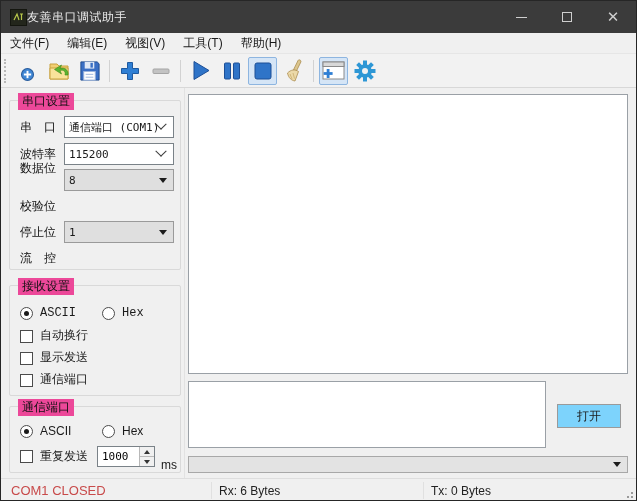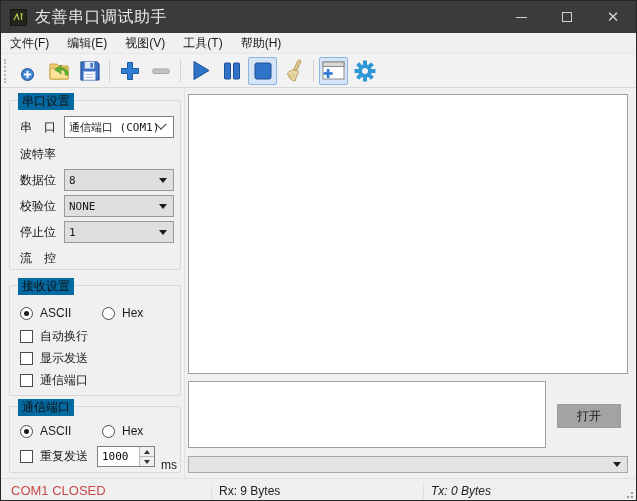--- a/index.html
+++ b/index.html
@@ -4,21 +4,21 @@
 <style>
   * { margin:0; padding:0; box-sizing:border-box; }
   html,body { background:#555; }
   body { font-family:"Liberation Sans","DejaVu Sans",sans-serif; font-size:12px; color:#1a1a1a; }
   .win { position:relative; width:637px; height:501px; background:#f0f0f0; border:1px solid #262626; overflow:hidden; }
 
   
   .titlebar { position:absolute; left:0; top:0; width:100%; height:32px; background:#3b3b3b; display:flex; align-items:center; }
   .title-icon { width:17px; height:17px; margin-left:9px; background:#23261c; border:1px solid #14160f; display:flex; align-items:center; justify-content:center; }
   .title-icon svg { display:block; }
-  .title-text { color:#e8e8e8; margin-left:8px; font-size:16px; letter-spacing:.5px; }
+  .title-text { color:#e8e8e8; font-size:12px; letter-spacing:.5px; }
   .win-controls { position:absolute; right:0; top:0; height:32px; display:flex; }
   .ctrl { width:46px; height:32px; display:flex; align-items:center; justify-content:center; cursor:pointer; }
   .ctrl-min .bar { width:11px; height:1px; background:#cfcfcf; }
   .ctrl-max .box { width:10px; height:10px; border:1px solid #cfcfcf; }
   .ctrl-close { color:#cfcfcf; font-size:15px; font-weight:400; }
 
   
   .menubar { position:absolute; left:0; top:32px; width:100%; height:21px; background:#f0f0f0; display:flex; align-items:center; border-bottom:1px solid #e6e6e6; }
   .menu-item { padding:0 9px; height:100%; display:flex; align-items:center; cursor:default; }
 
@@ -28,21 +28,21 @@
   .tbtn { width:29px; height:28px; display:flex; align-items:center; justify-content:center; border:1px solid transparent; border-radius:2px; margin:0 1px; cursor:pointer; }
   .tbtn.checked { background:#d5e5f6; border-color:#8db5e0; }
   .tsep { width:1px; height:22px; background:#d2d2d2; margin:0 4px; }
   .tbtn svg { display:block; }
 
   
   .content { position:absolute; left:0; top:87px; width:100%; height:390px; background:#f0f0f0; }
   .vsplit { position:absolute; left:183px; top:0; width:1px; height:390px; background:#e2e2e2; }
 
   .groupbox { position:absolute; border:1px solid #d9d9d9; border-radius:2px; }
-  .gb-title { position:absolute; top:-8px; left:8px; background:#0369a1; padding:0 4px; color:#111; }
+  .gb-title { position:absolute; top:-8px; left:8px; background:#ec4899; padding:0 4px; color:#111; }
 
   .flabel { position:absolute; left:10px; width:44px; color:#111; line-height:22px; white-space:nowrap; }
   .combo { position:absolute; left:54px; width:110px; height:22px; background:#fff; border:1px solid #7a8288; display:flex; align-items:center; cursor:pointer; }
   .combo .cval { flex:1; padding-left:4px; font-family:"DejaVu Sans Mono","Liberation Mono",monospace; font-size:11px; white-space:nowrap; overflow:hidden; }
   .combo .chev { width:8px; height:8px; border-right:1.6px solid #3c3c3c; border-bottom:1.6px solid #3c3c3c; transform:rotate(45deg) translate(-2px,-2px); margin-right:8px; flex:none; }
   .combo.gray { background:#dfdfdf; border-color:#9a9a9a; }
   .combo.gray .tri { width:0; height:0; border-left:4px solid transparent; border-right:4px solid transparent; border-top:5px solid #1c1c1c; margin-right:6px; flex:none; }
 
   .radio { position:absolute; width:13px; height:13px; border:1px solid #4b4b4b; border-radius:50%; background:#fff; }
   .radio.on::after { content:""; position:absolute; left:3px; top:3px; width:5px; height:5px; border-radius:50%; background:#1b1b1b; }
@@ -53,30 +53,30 @@
   .spinner input { flex:1; min-width:0; border:none; outline:none; padding:0 0 0 4px; font-family:"DejaVu Sans Mono","Liberation Mono",monospace; font-size:11px; background:transparent; }
   .spin-btns { width:15px; border-left:1px solid #b8b8b8; display:flex; flex-direction:column; }
   .spin-btns div { flex:1; display:flex; align-items:center; justify-content:center; background:#f0f0f0; cursor:pointer; }
   .spin-btns div + div { border-top:1px solid #b8b8b8; }
   .tri-up { width:0; height:0; border-left:3px solid transparent; border-right:3px solid transparent; border-bottom:4px solid #333; }
   .tri-dn { width:0; height:0; border-left:3px solid transparent; border-right:3px solid transparent; border-top:4px solid #333; }
 
   
   textarea.rxbox { position:absolute; left:187px; top:6px; width:440px; height:280px; background:#fff; border:1px solid #9aa0a6; resize:none; outline:none; font-family:"DejaVu Sans Mono","Liberation Mono",monospace; font-size:12px; padding:3px; }
   textarea.txbox { position:absolute; left:187px; top:293px; width:358px; height:67px; background:#fff; border:1px solid #9aa0a6; resize:none; outline:none; font-family:"DejaVu Sans Mono","Liberation Mono",monospace; font-size:12px; padding:3px; }
-  .openbtn { position:absolute; left:556px; top:316px; width:64px; height:24px; background:#a3a3a3; border:1px solid #9a9a9a; display:flex; align-items:center; justify-content:center; font-size:12px; cursor:pointer; }
+  .openbtn { position:absolute; left:556px; top:316px; width:64px; height:24px; background:#7dd3fc; border:1px solid #9a9a9a; display:flex; align-items:center; justify-content:center; font-size:12px; cursor:pointer; }
   .history { position:absolute; left:187px; top:368px; width:440px; height:17px; background:#e3e3e3; border:1px solid #a8a8a8; display:flex; align-items:center; cursor:pointer; }
   .history .hval { flex:1; padding-left:4px; font-size:11px; }
   .history .tri { width:0; height:0; border-left:4px solid transparent; border-right:4px solid transparent; border-top:5px solid #1c1c1c; margin-right:6px; }
 
   
   .statusbar { position:absolute; left:0; top:477px; width:100%; height:23px; background:#f0f0f0; border-top:1px solid #dedede; }
   .st-port { position:absolute; left:10px; top:4px; color:#c84a4a; font-size:13px; }
   .st-rx { position:absolute; left:218px; top:5px; color:#222; }
-  .st-tx { position:absolute; left:430px; top:5px; color:#222;font-style:italic; }
+  .st-tx { position:absolute; left:430px; top:5px; color:#222; }
   .st-sep { position:absolute; top:3px; width:1px; height:17px; background:#e0e0e0; }
   .resize-grip { position:absolute; right:2px; bottom:2px; width:10px; height:10px;
     background:
       radial-gradient(circle at 8px 8px, #9a9a9a 1px, transparent 1.5px),
       radial-gradient(circle at 8px 4px, #9a9a9a 1px, transparent 1.5px),
       radial-gradient(circle at 4px 8px, #9a9a9a 1px, transparent 1.5px);
   }
 </style>
 </head>
 <body>
@@ -236,43 +236,43 @@
     <div class="groupbox" style="left:8px; top:12px; width:172px; height:170px;">
       <div class="gb-title">串口设置</div>
 
       <div class="flabel" style="top:15px">串　口</div>
       <div class="combo" style="top:15px">
         <span class="cval">通信端口 (COM1)|</span>
         <span class="chev"></span>
       </div>
 
       <div class="flabel" style="top:42px">波特率</div>
-
-      <div class="flabel" style="top:68px">数据位</div>
+      <div class="combo" style="top:42px">
+        <span class="cval">115200</span>
+        <span class="chev"></span>
+      </div>
+
+      <div class="flabel" style="top:56px">数据位</div>
       <div class="combo gray" style="top:68px">
         <span class="cval">8</span>
         <span class="tri"></span>
       </div>
 
       <div class="flabel" style="top:94px">校验位</div>
-      <div class="combo gray" style="top:94px">
-        <span class="cval">NONE</span>
-        <span class="tri"></span>
-      </div>
 
       <div class="flabel" style="top:120px">停止位</div>
       <div class="combo gray" style="top:120px">
         <span class="cval">1</span>
         <span class="tri"></span>
       </div>
 
       <div class="flabel" style="top:146px">流　控</div>
     </div>
 
-    <div class="groupbox" style="left:8px; top:197px; width:172px; height:111px;">
+    <div class="groupbox" style="left:8px; top:197px; width:172px; height:111px;font-family:Liberation Mono, monospace;">
       <div class="gb-title">接收设置</div>
 
       <div class="radio on" style="left:10px; top:21px"></div>
       <div class="ctl-label" style="left:30px; top:21px">ASCII</div>
       <div class="radio" style="left:92px; top:21px"></div>
       <div class="ctl-label" style="left:112px; top:21px">Hex</div>
 
       <div class="checkbox" style="left:10px; top:44px"></div>
       <div class="ctl-label" style="left:30px; top:44px">自动换行</div>
 
@@ -312,19 +312,19 @@
     <div class="openbtn">打开</div>
     <div class="history">
       <span class="hval"></span>
       <span class="tri"></span>
     </div>
   </div>
 
   <div class="statusbar">
     <div class="st-port">COM1 CLOSED</div>
     <div class="st-sep" style="left:210px"></div>
-    <div class="st-rx">Rx: 9 Bytes</div>
+    <div class="st-rx">Rx: 6 Bytes</div>
     <div class="st-sep" style="left:422px"></div>
     <div class="st-tx">Tx: 0 Bytes</div>
     <div class="resize-grip"></div>
   </div>
 
 </div>
 
 </body></html>

